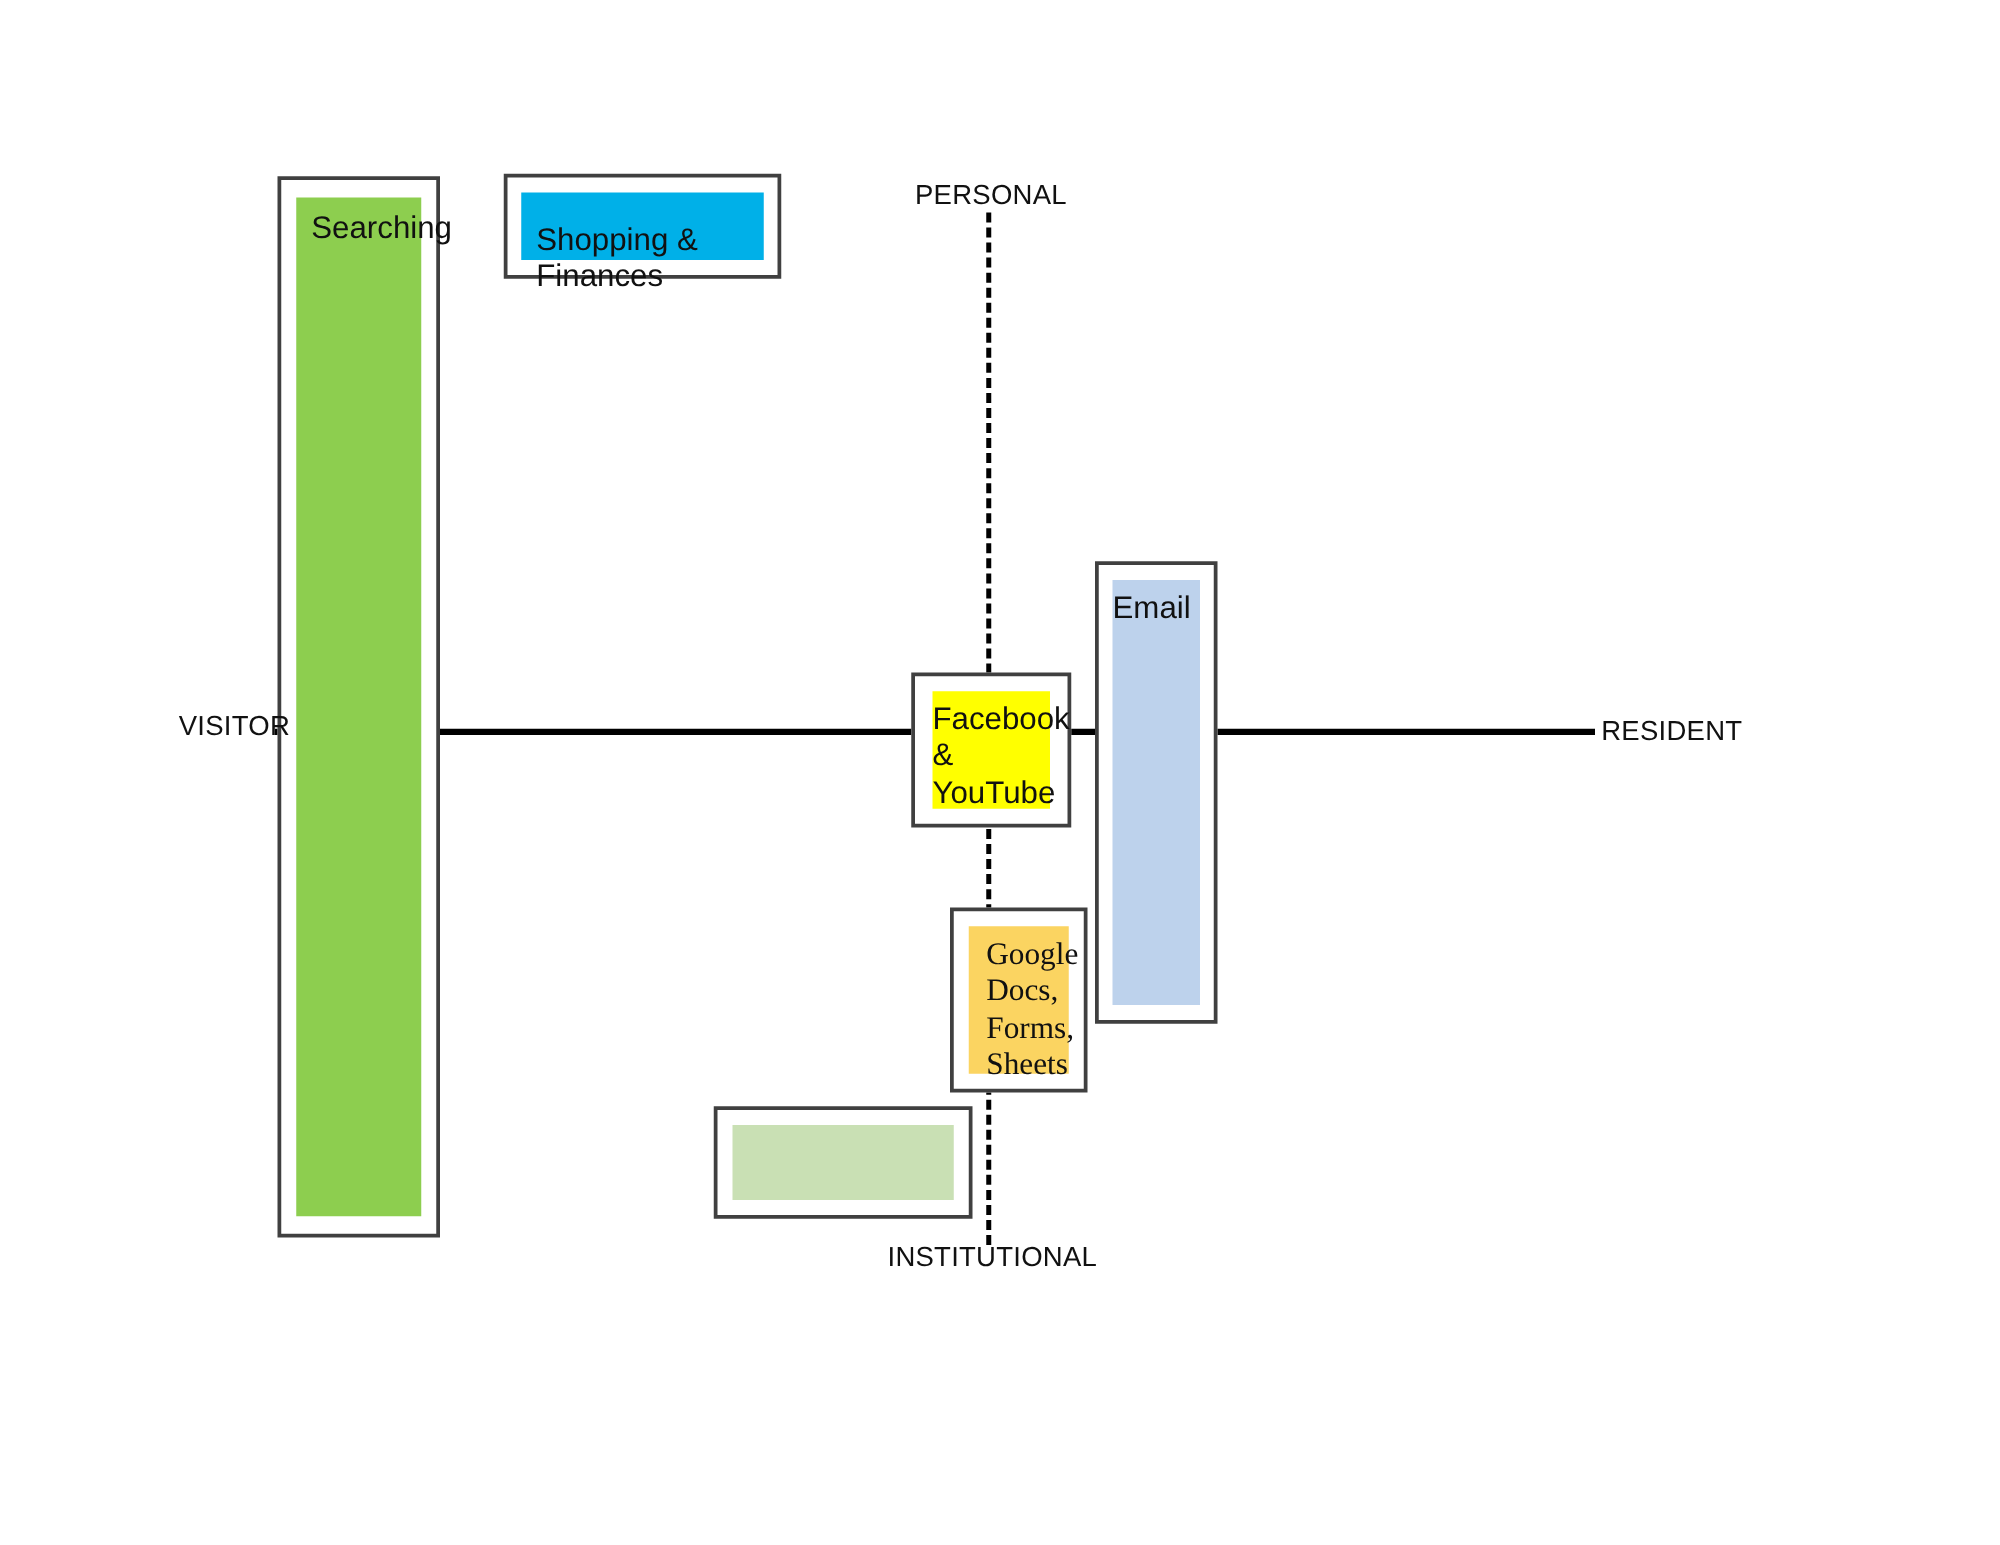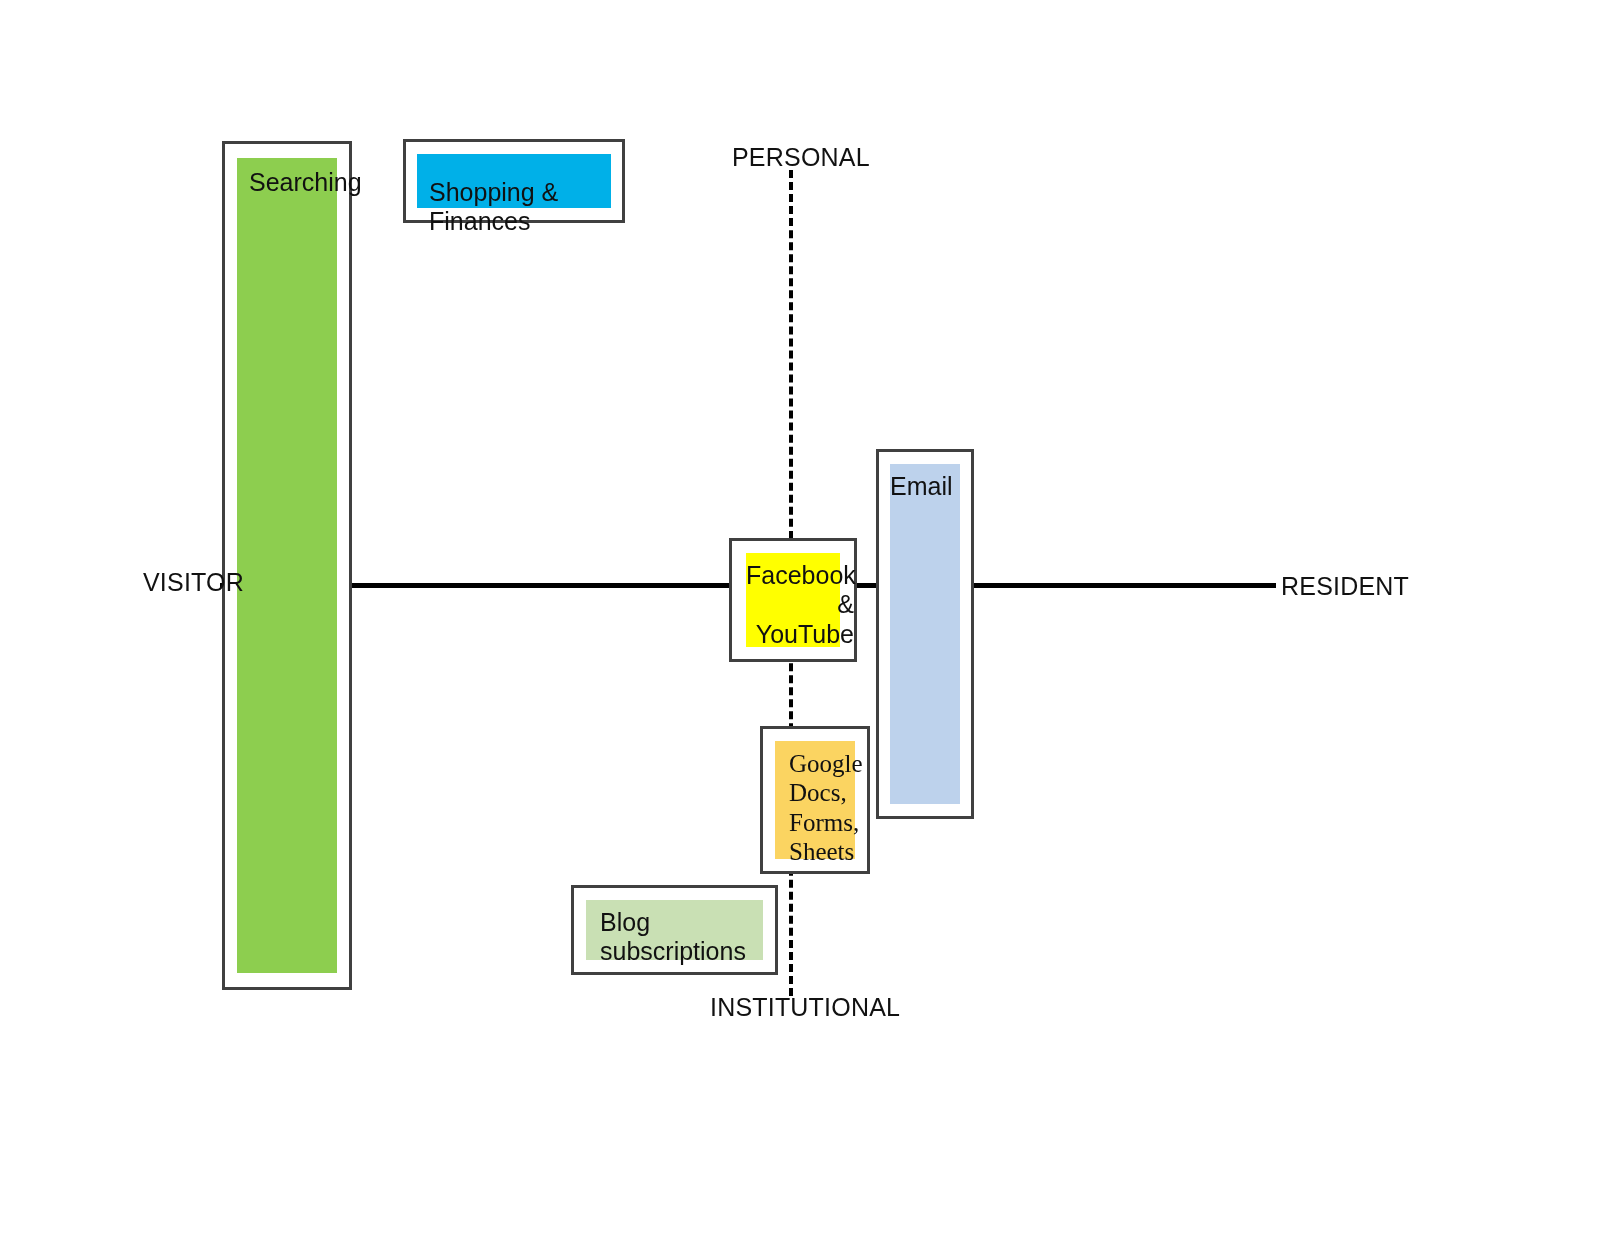--- a/index.html
+++ b/index.html
@@ -4,21 +4,21 @@
 <title>Visitors and Residents Map</title>
 <style>
   html,body{margin:0;padding:0;background:#ffffff;}
   body{width:1600px;height:1236px;font-family:"Liberation Sans",sans-serif;-webkit-font-smoothing:antialiased;}
   #canvas{position:relative;width:1600px;height:1236px;background:#fff;overflow:hidden;}
 
   
   .axis-h{position:absolute;background:#000;}
   .axis-v-dash{position:absolute;width:0;border-left:4px dashed #000;}
 
-  .axis-label{position:absolute;font-size:25px;color:#111;letter-spacing:.2px;white-space:nowrap;}
+  .axis-label{position:absolute;font-size:22px;color:#111;letter-spacing:.2px;white-space:nowrap;}
 
   
   .node{position:absolute;background:#ffffff;border:3px solid #404040;box-sizing:border-box;}
   .node .fill{position:absolute;box-sizing:border-box;display:block;}
   .node .nlabel{position:absolute;left:0;right:0;top:0;font-size:25px;line-height:1.17;color:#111;text-align:center;white-space:pre-line;}
 
   
   .layer-axis{z-index:2;}
   .layer-node{z-index:5;}
   .layer-label{z-index:8;}
@@ -44,34 +44,33 @@
       <div class="node layer-node" style="left: 222px; top: 141px; width: 130px; height: 849px;">
         <div class="fill" style="background: rgb(141, 206, 79); inset: 14px 12px; width: auto; height: auto;"></div>
         <div class="nlabel" style="text-align: left; top: 24px; padding-left: 24px;">Searching</div>
       </div>
       <div class="node layer-node" style="left: 403px; top: 139px; width: 222px; height: 84px;">
         <div class="fill" style="background: rgb(0, 176, 232); inset: 12px 11px; width: auto; height: auto;"></div>
         <div class="nlabel" style="text-align: left; top: 36px; padding-left: 23px;">Shopping &amp; Finances</div>
       </div>
       <div class="node layer-node" style="left: 729px; top: 538px; width: 128px; height: 124px;">
         <div class="fill" style="background: rgb(255, 255, 0); inset: 12px 14px; width: auto; height: auto;"></div>
-        <div class="nlabel" style="text-align: right; top: 20px; padding-left: 14px; ">Facebook
+        <div class="nlabel" style="text-align: left; top: 20px; padding-left: 14px; ">Facebook
 &amp;
 YouTube</div>
       </div>
       <div class="node layer-node" style="left: 876px; top: 449px; width: 98px; height: 370px;">
         <div class="fill" style="background: rgb(189, 210, 236); inset: 12px 11px; width: auto; height: auto;"></div>
         <div class="nlabel" style="text-align: left; top: 20px; padding-left: 11px; padding-right: 11px;">Email</div>
       </div>
       <div class="node layer-node" style="left: 760px; top: 726px; width: 110px; height: 148px; font-family: Liberation Serif, serif;">
         <div class="fill" style="background: rgb(251, 212, 97); inset: 12px; width: auto; height: auto;"></div>
         <div class="nlabel" style="text-align: left; top: 20px; padding-left: 26px;">Google
 Docs,
 Forms,
 Sheets</div>
       </div>
       <div class="node layer-node" style="left: 571px; top: 885px; width: 207px; height: 90px;">
         <div class="fill" style="background: rgb(201, 224, 180); inset: 12px; width: auto; height: auto;"></div>
-        <div class="nlabel" style="text-align: left; top: 20px; padding-left: 26px;">Blog subscriptions</div>
       </div>
     </div>
 
 </div>
 
 </body></html>

